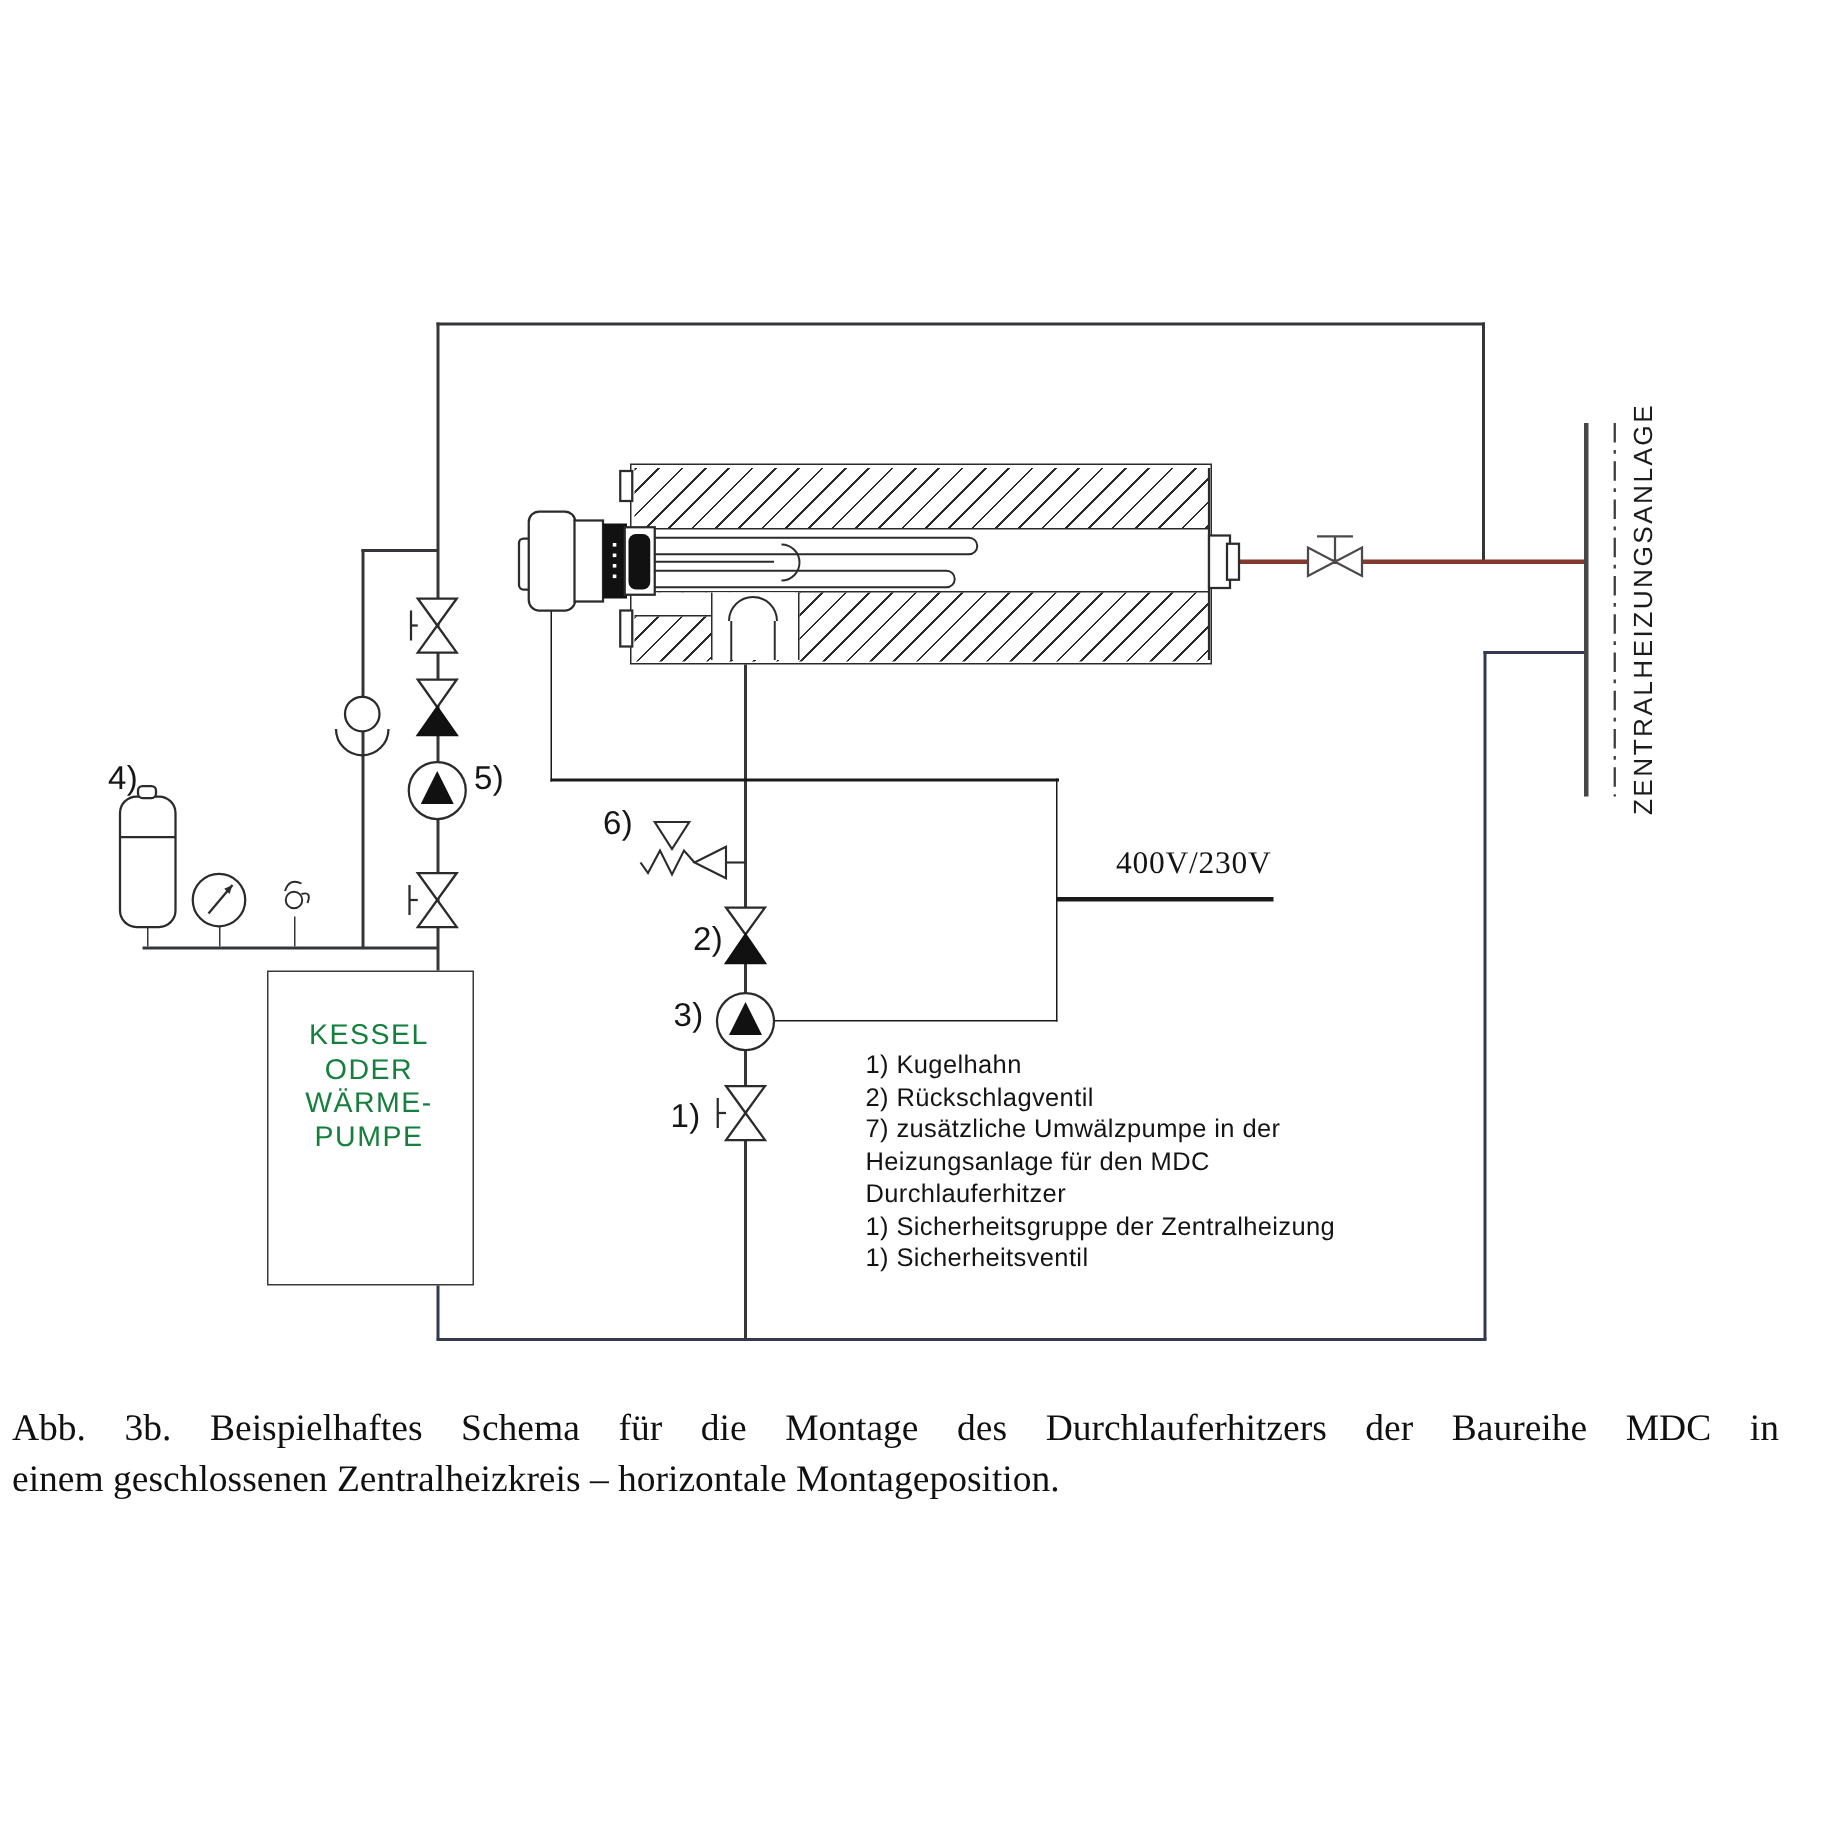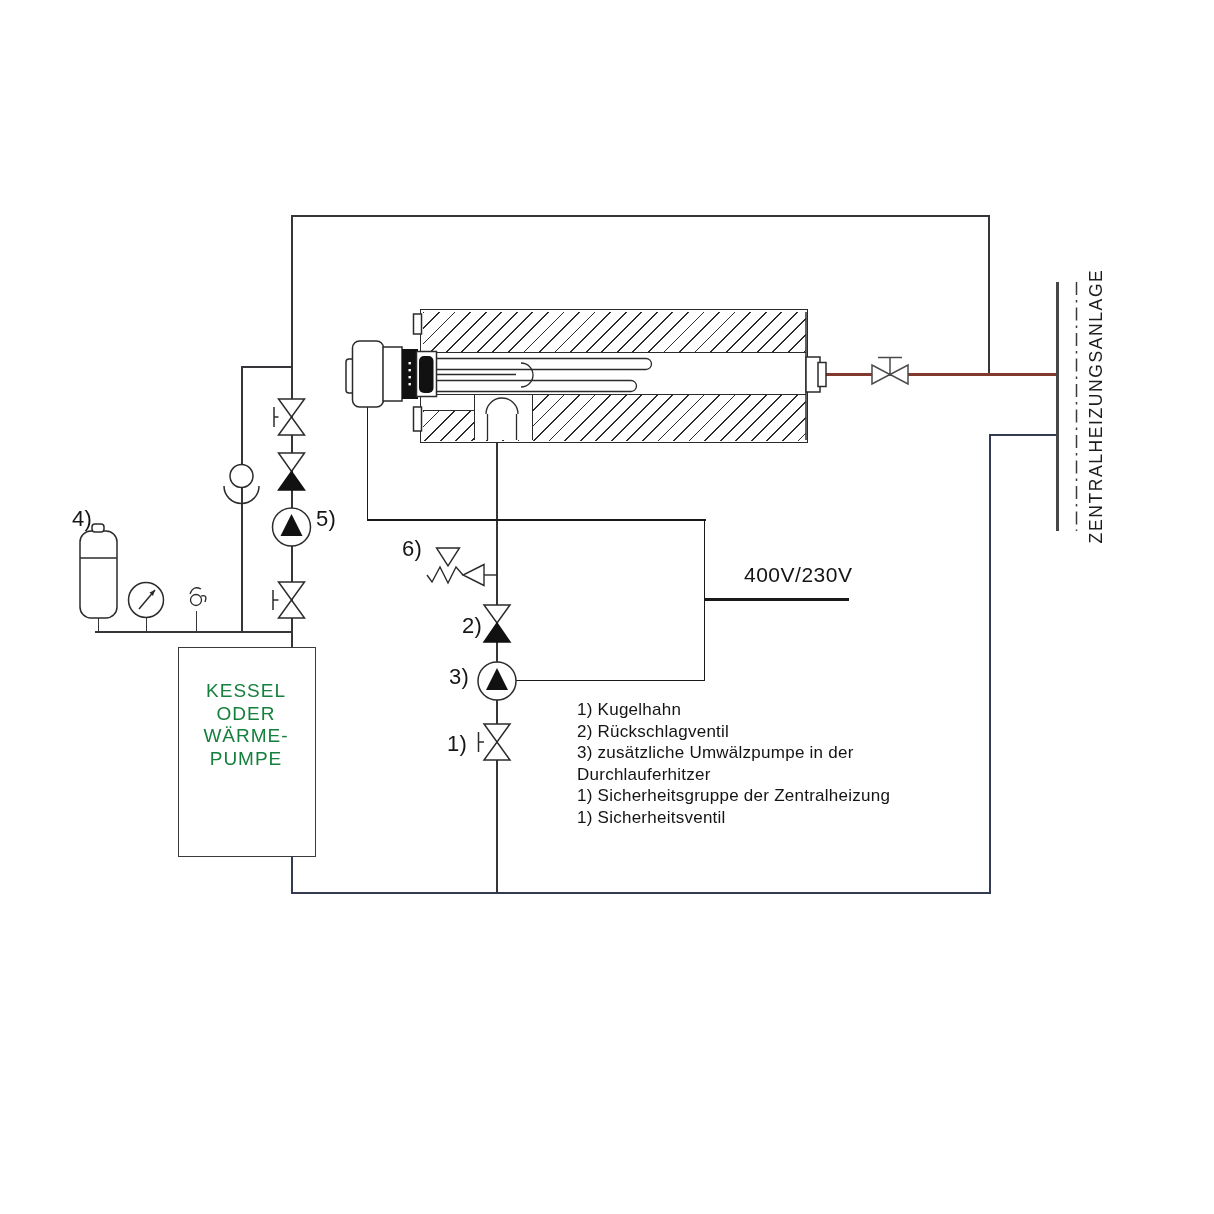--- a/index.html
+++ b/index.html
@@ -11,21 +11,21 @@
   .blk{background:#1a1a1a;}
   .box{position:absolute;border:1.6px solid #3a3a3a;background:#fff;}
   .hatch{position:absolute;
          background:repeating-linear-gradient(135deg,#2b2b2b 0 1.3px,rgba(0,0,0,0) 1.3px 11px);}
   .white{position:absolute;background:#fff;}
   .glabel{position:absolute;font-size:22px;letter-spacing:.3px;color:#161616;}
   .legend{position:absolute;left:577px;top:699px;font-size:17px;line-height:21.5px;
           letter-spacing:.25px;color:#141414;}
   .boilerlabel{position:absolute;left:178px;top:680px;width:136px;text-align:center;
           font-size:19px;line-height:22.5px;letter-spacing:1px;color:#15803d;}
-  .powerlabel{position:absolute;left:744px;top:563px;font-size:21px;letter-spacing:.5px;}
+  .powerlabel{position:absolute;left:744px;top:563px;font-size:21px;letter-spacing:.5px;font-family:Liberation Serif, serif;}
   .sidelabel{position:absolute;left:1096px;top:406px;transform:translate(-50%,-50%) rotate(-90deg);
           white-space:nowrap;font-size:17.5px;letter-spacing:1.6px;color:#1c1c1c;}
   .caption{position:absolute;left:8px;top:936px;width:1178px;
           font-family:"Liberation Serif",serif;font-size:25px;line-height:34px;color:#101010;}
   .caption .l1{display:block;text-align:justify;text-align-last:justify;}
   .caption .l2{display:block;}
   svg.overlay{position:absolute;left:0;top:0;}
 </style>
 </head>
 <body>
@@ -184,20 +184,25 @@
   <div class="glabel" style="left:462px;top:613px;">2)</div>
   <div class="glabel" style="left:449px;top:664px;">3)</div>
   <div class="glabel" style="left:447px;top:731px;">1)</div>
 
   <div class="powerlabel">400V/230V</div>
   <div class="sidelabel">ZENTRALHEIZUNGSANLAGE</div>
 
   <div class="legend">
     <div>1) Kugelhahn</div>
     <div>2) Rückschlagventil</div>
-    <div>3) zusätzliche Umwälzpumpe in der</div>
+    <div>7) zusätzliche Umwälzpumpe in der</div>
+    <div>Heizungsanlage für den MDC</div>
     <div>Durchlauferhitzer</div>
     <div>1) Sicherheitsgruppe der Zentralheizung</div>
     <div>1) Sicherheitsventil</div>
   </div>
 
+  <div class="caption">
+    <span class="l1">Abb. 3b. Beispielhaftes Schema für die Montage des Durchlauferhitzers der Baureihe MDC in</span>
+    <span class="l2">einem geschlossenen Zentralheizkreis – horizontale Montageposition.</span>
+  </div>
 
 </div>
 
 </body></html>

